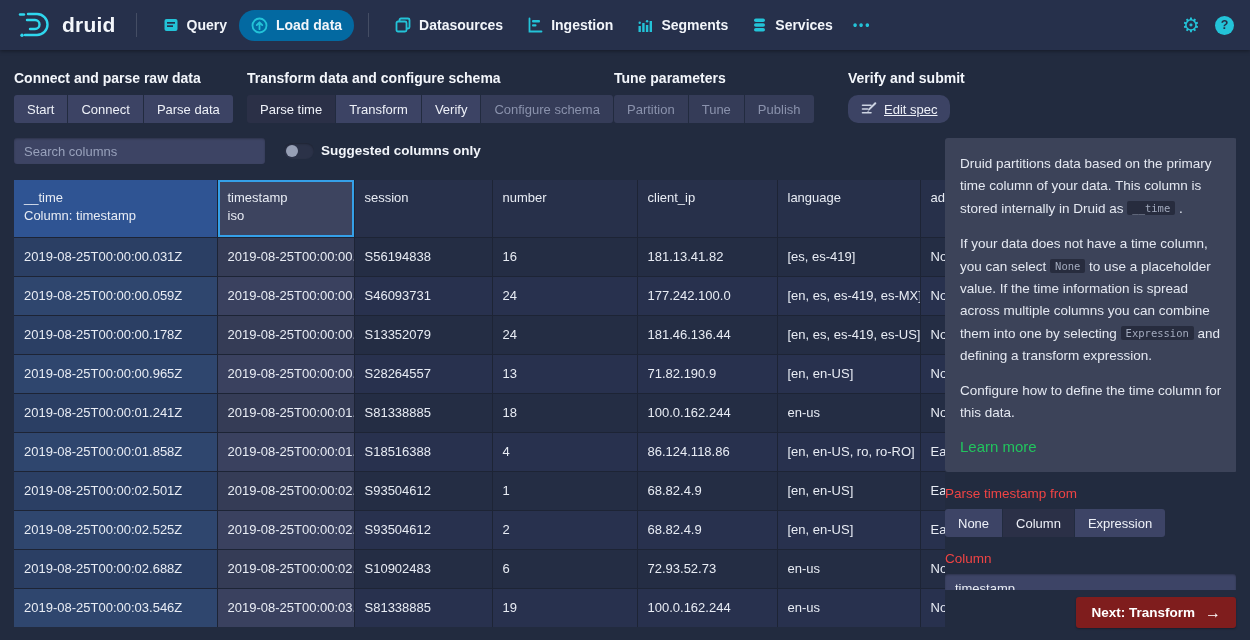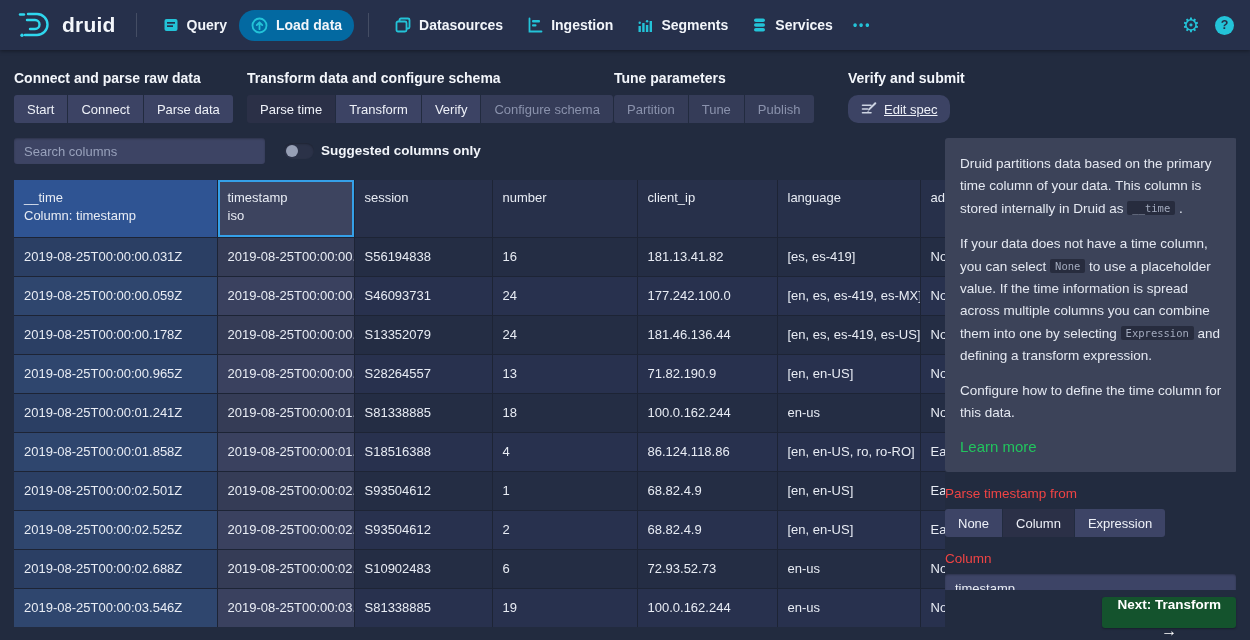--- a/index.html
+++ b/index.html
@@ -112,25 +112,24 @@
   }
   .format-row { position:relative; margin-top:16px; height:20px; }
   .format-help {
     position:absolute; right:0; top:1px; width:13px; height:13px; border-radius:50%;
     background:#8f97ac; color:#2b3248; font-size:9px; font-weight:700;
     display:flex; align-items:center; justify-content:center;
   }
   
   .next-btn {
     position:absolute; right:14px; top:597px; height:31px; padding:0 15px;
-    background:#14532d; color:#fff; border:none; border-radius:3px;
+    background:#7f1d1d; color:#fff; border:none; border-radius:3px;
     font-size:13.5px; font-weight:600; font-family:"Liberation Sans", sans-serif;
     display:flex; align-items:center; gap:10px; cursor:pointer;
     box-shadow:0 1px 2px rgba(0,0,0,.3);
-    flex-direction:column;
   }
   .next-arrow { font-size:16px; font-weight:400; }
 </style>
 </head>
 <body>
 
 <div class="nav">
   <div class="brand">
     <svg width="38" height="30" viewBox="0 0 38 30">
       <g fill="none" stroke="#2fd7ee" stroke-width="2.4" stroke-linecap="round">

